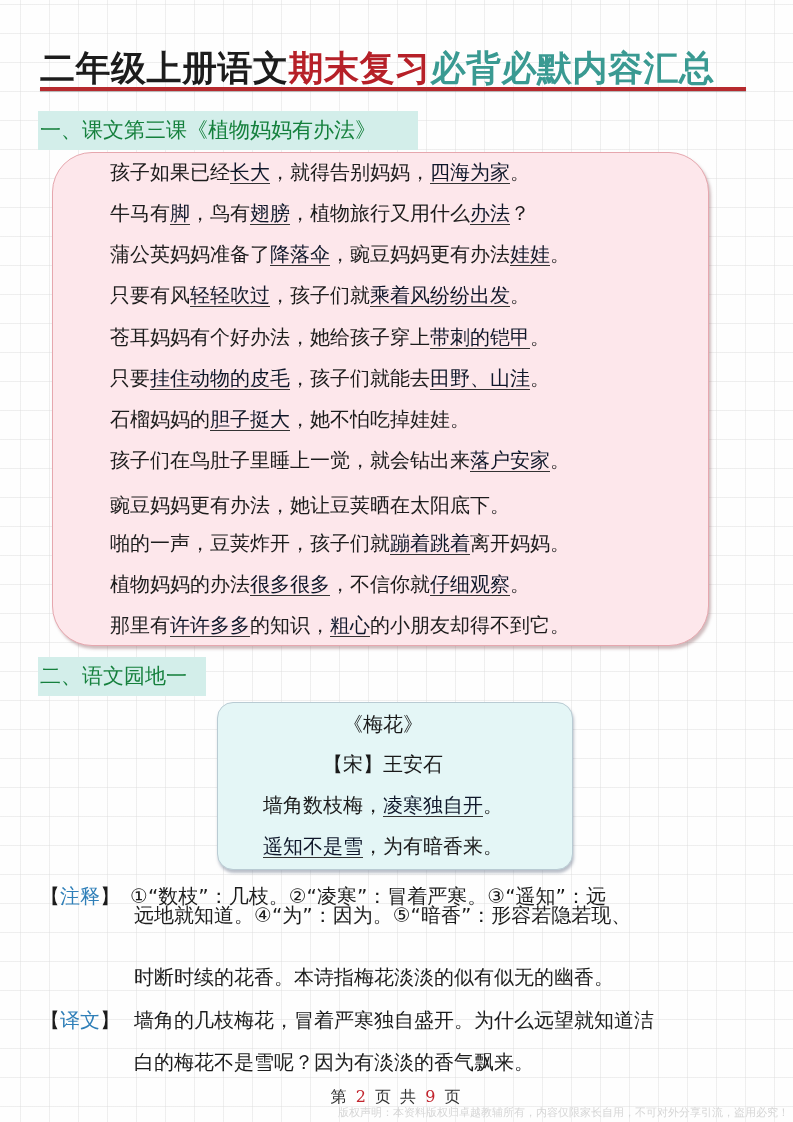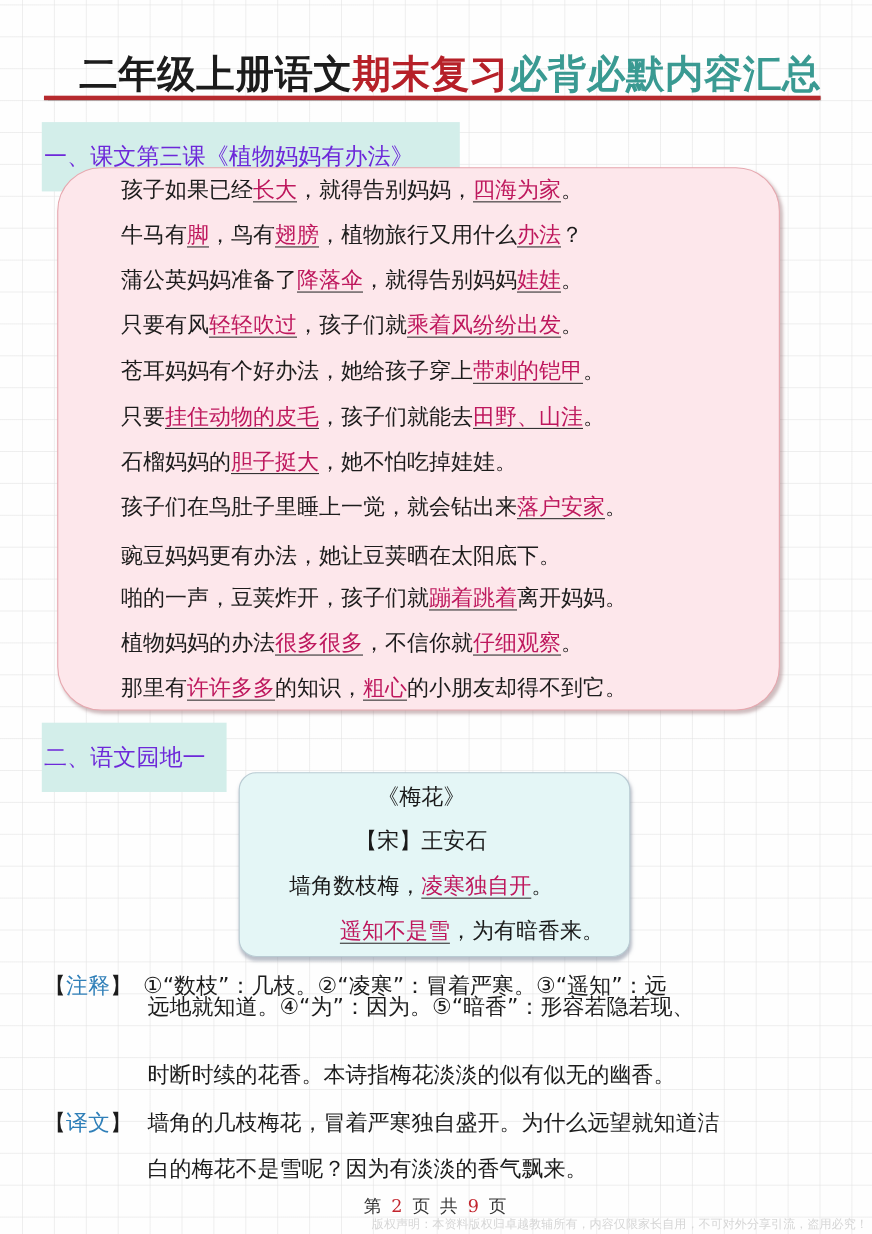--- a/index.html
+++ b/index.html
@@ -11,45 +11,45 @@
       linear-gradient(to bottom, rgba(225,225,225,0.55) 1px, transparent 1px);
     background-size:29px 29px;
     background-position:-9px 4px;
     font-family:"DejaVu Serif", "Liberation Serif", serif;
     color:#1a1a1a;
   }
   .abs { position:absolute; }
   .title {
     left:40px; top:44px; width:706px; height:50px;
     font-family:"DejaVu Serif", serif; font-weight:bold;
-    font-size:35px; line-height:48px; letter-spacing:0.5px; white-space:nowrap;margin-left:32px;
+    font-size:35px; line-height:48px; letter-spacing:0.5px; white-space:nowrap;
   }
   .title .t-black { color:#1c1c1c; }
   .title .t-red { color:#b62028; }
   .title .t-teal { color:#3a9a92; }
   .title-bar { left:40px; top:87px; width:706px; height:4px; background:#b62a2e; box-shadow:0 1px 1px rgba(0,0,0,0.25); }
 
   .sec-head {
     background:#d3eeea; font-size:21px; line-height:31px; height:31px;
-    padding:16px 2px; white-space:nowrap; color:#6d28d9;
+    padding:4px 2px; white-space:nowrap; color:#15803d;
     font-family:"DejaVu Sans", sans-serif;
   }
   .sec1 { left:38px; top:111px; width:376px; }
   .sec2 { left:38px; top:657px; width:164px; }
 
   .pink-box {
     left:52px; top:152px; width:655px; height:492px;
     background:#fde7eb; border:1px solid #e6a7ae; border-radius:40px;
     box-shadow:2px 3px 3px rgba(150,110,115,0.45);
   }
   .verse {
     left:110px; font-size:20px; line-height:30px; white-space:nowrap;
     font-family:"DejaVu Sans", sans-serif; color:#1c1c1c;
   }
-  .hl { color:#be185d; text-decoration:underline; text-decoration-color:#333; text-underline-offset:4px; text-decoration-thickness:1px; }
+  .hl { color:#0f172a; text-decoration:underline; text-decoration-color:#333; text-underline-offset:4px; text-decoration-thickness:1px; }
 
   .blue-box {
     left:217px; top:702px; width:354px; height:166px;
     background:#e4f6f6; border:1px solid #b9cbd3; border-radius:16px;
     box-shadow:1px 3px 3px rgba(120,130,150,0.5);
   }
   .poem { left:217px; width:332px; text-align:center; font-size:20px; line-height:30px; white-space:nowrap; font-family:"DejaVu Sans", sans-serif; }
 
   .note { font-size:20px; line-height:30px; white-space:nowrap; font-family:"DejaVu Sans", sans-serif; color:#1c1c1c; }
   .note .bracket { color:#1c1c1c; }
@@ -66,39 +66,39 @@
   <span class="t-black">二年级上册语文</span><span class="t-red">期末复习</span><span class="t-teal">必背必默内容汇总</span>
 </div>
 <div class="abs title-bar"></div>
 
 <div class="abs sec-head sec1">一、课文第三课《植物妈妈有办法》</div>
 
 <div class="abs pink-box"></div>
 <div id="verses">
     <div class="abs verse" style="top: 157px;"><span>孩子如果已经</span><span class="hl">长大</span><span>，就得告别妈妈，</span><span class="hl">四海为家</span><span>。</span></div>
     <div class="abs verse" style="top: 198px;"><span>牛马有</span><span class="hl">脚</span><span>，鸟有</span><span class="hl">翅膀</span><span>，植物旅行又用什么</span><span class="hl">办法</span><span>？</span></div>
-    <div class="abs verse" style="top: 239px;"><span>蒲公英妈妈准备了</span><span class="hl">降落伞</span><span>，就得告别妈妈</span><span class="hl">娃娃</span><span>。</span></div>
+    <div class="abs verse" style="top: 239px;"><span>蒲公英妈妈准备了</span><span class="hl">降落伞</span><span>，豌豆妈妈更有办法</span><span class="hl">娃娃</span><span>。</span></div>
     <div class="abs verse" style="top: 280px;"><span>只要有风</span><span class="hl">轻轻吹过</span><span>，孩子们就</span><span class="hl">乘着风纷纷出发</span><span>。</span></div>
     <div class="abs verse" style="top: 322px;"><span>苍耳妈妈有个好办法，她给孩子穿上</span><span class="hl">带刺的铠甲</span><span>。</span></div>
     <div class="abs verse" style="top: 363px;"><span>只要</span><span class="hl">挂住动物的皮毛</span><span>，孩子们就能去</span><span class="hl">田野、山洼</span><span>。</span></div>
     <div class="abs verse" style="top: 404px;"><span>石榴妈妈的</span><span class="hl">胆子挺大</span><span>，她不怕吃掉娃娃。</span></div>
     <div class="abs verse" style="top: 445px;"><span>孩子们在鸟肚子里睡上一觉，就会钻出来</span><span class="hl">落户安家</span><span>。</span></div>
     <div class="abs verse" style="top: 490px;"><span>豌豆妈妈更有办法，她让豆荚晒在太阳底下。</span></div>
     <div class="abs verse" style="top: 528px;"><span>啪的一声，豆荚炸开，孩子们就</span><span class="hl">蹦着跳着</span><span>离开妈妈。</span></div>
     <div class="abs verse" style="top: 569px;"><span>植物妈妈的办法</span><span class="hl">很多很多</span><span>，不信你就</span><span class="hl">仔细观察</span><span>。</span></div>
     <div class="abs verse" style="top: 610px;"><span>那里有</span><span class="hl">许许多多</span><span>的知识，</span><span class="hl">粗心</span><span>的小朋友却得不到它。</span></div>
   </div>
 
 <div class="abs sec-head sec2">二、语文园地一</div>
 
 <div class="abs blue-box"></div>
 <div class="abs poem" style="top:709px;">《梅花》</div>
 <div class="abs poem" style="top:749px;">【宋】王安石</div>
 <div class="abs poem" style="top:790px;"><span>墙角数枝梅，</span><span class="hl">凌寒独自开</span><span>。</span></div>
-<div class="abs poem" style="top:831px;text-align:right;"><span class="hl">遥知不是雪</span><span>，为有暗香来。</span></div>
+<div class="abs poem" style="top:831px;"><span class="hl">遥知不是雪</span><span>，为有暗香来。</span></div>
 
 <div class="abs note" style="left:40px; top:881px;">
   <span class="bracket">【</span><span class="lbl">注释</span><span class="bracket">】</span>
 </div>
 <div class="abs note" style="left:130px; top:881px;">①“数枝”：几枝。②“凌寒”：冒着严寒。③“遥知”：远</div>
 <div class="abs note" style="left:134px; top:900px;">远地就知道。④“为”：因为。⑤“暗香”：形容若隐若现、</div>
 <div class="abs note" style="left:134px; top:962px;">时断时续的花香。本诗指梅花淡淡的似有似无的幽香。</div>
 
 <div class="abs note" style="left:40px; top:1005px;">
   <span class="bracket">【</span><span class="lbl">译文</span><span class="bracket">】</span>

